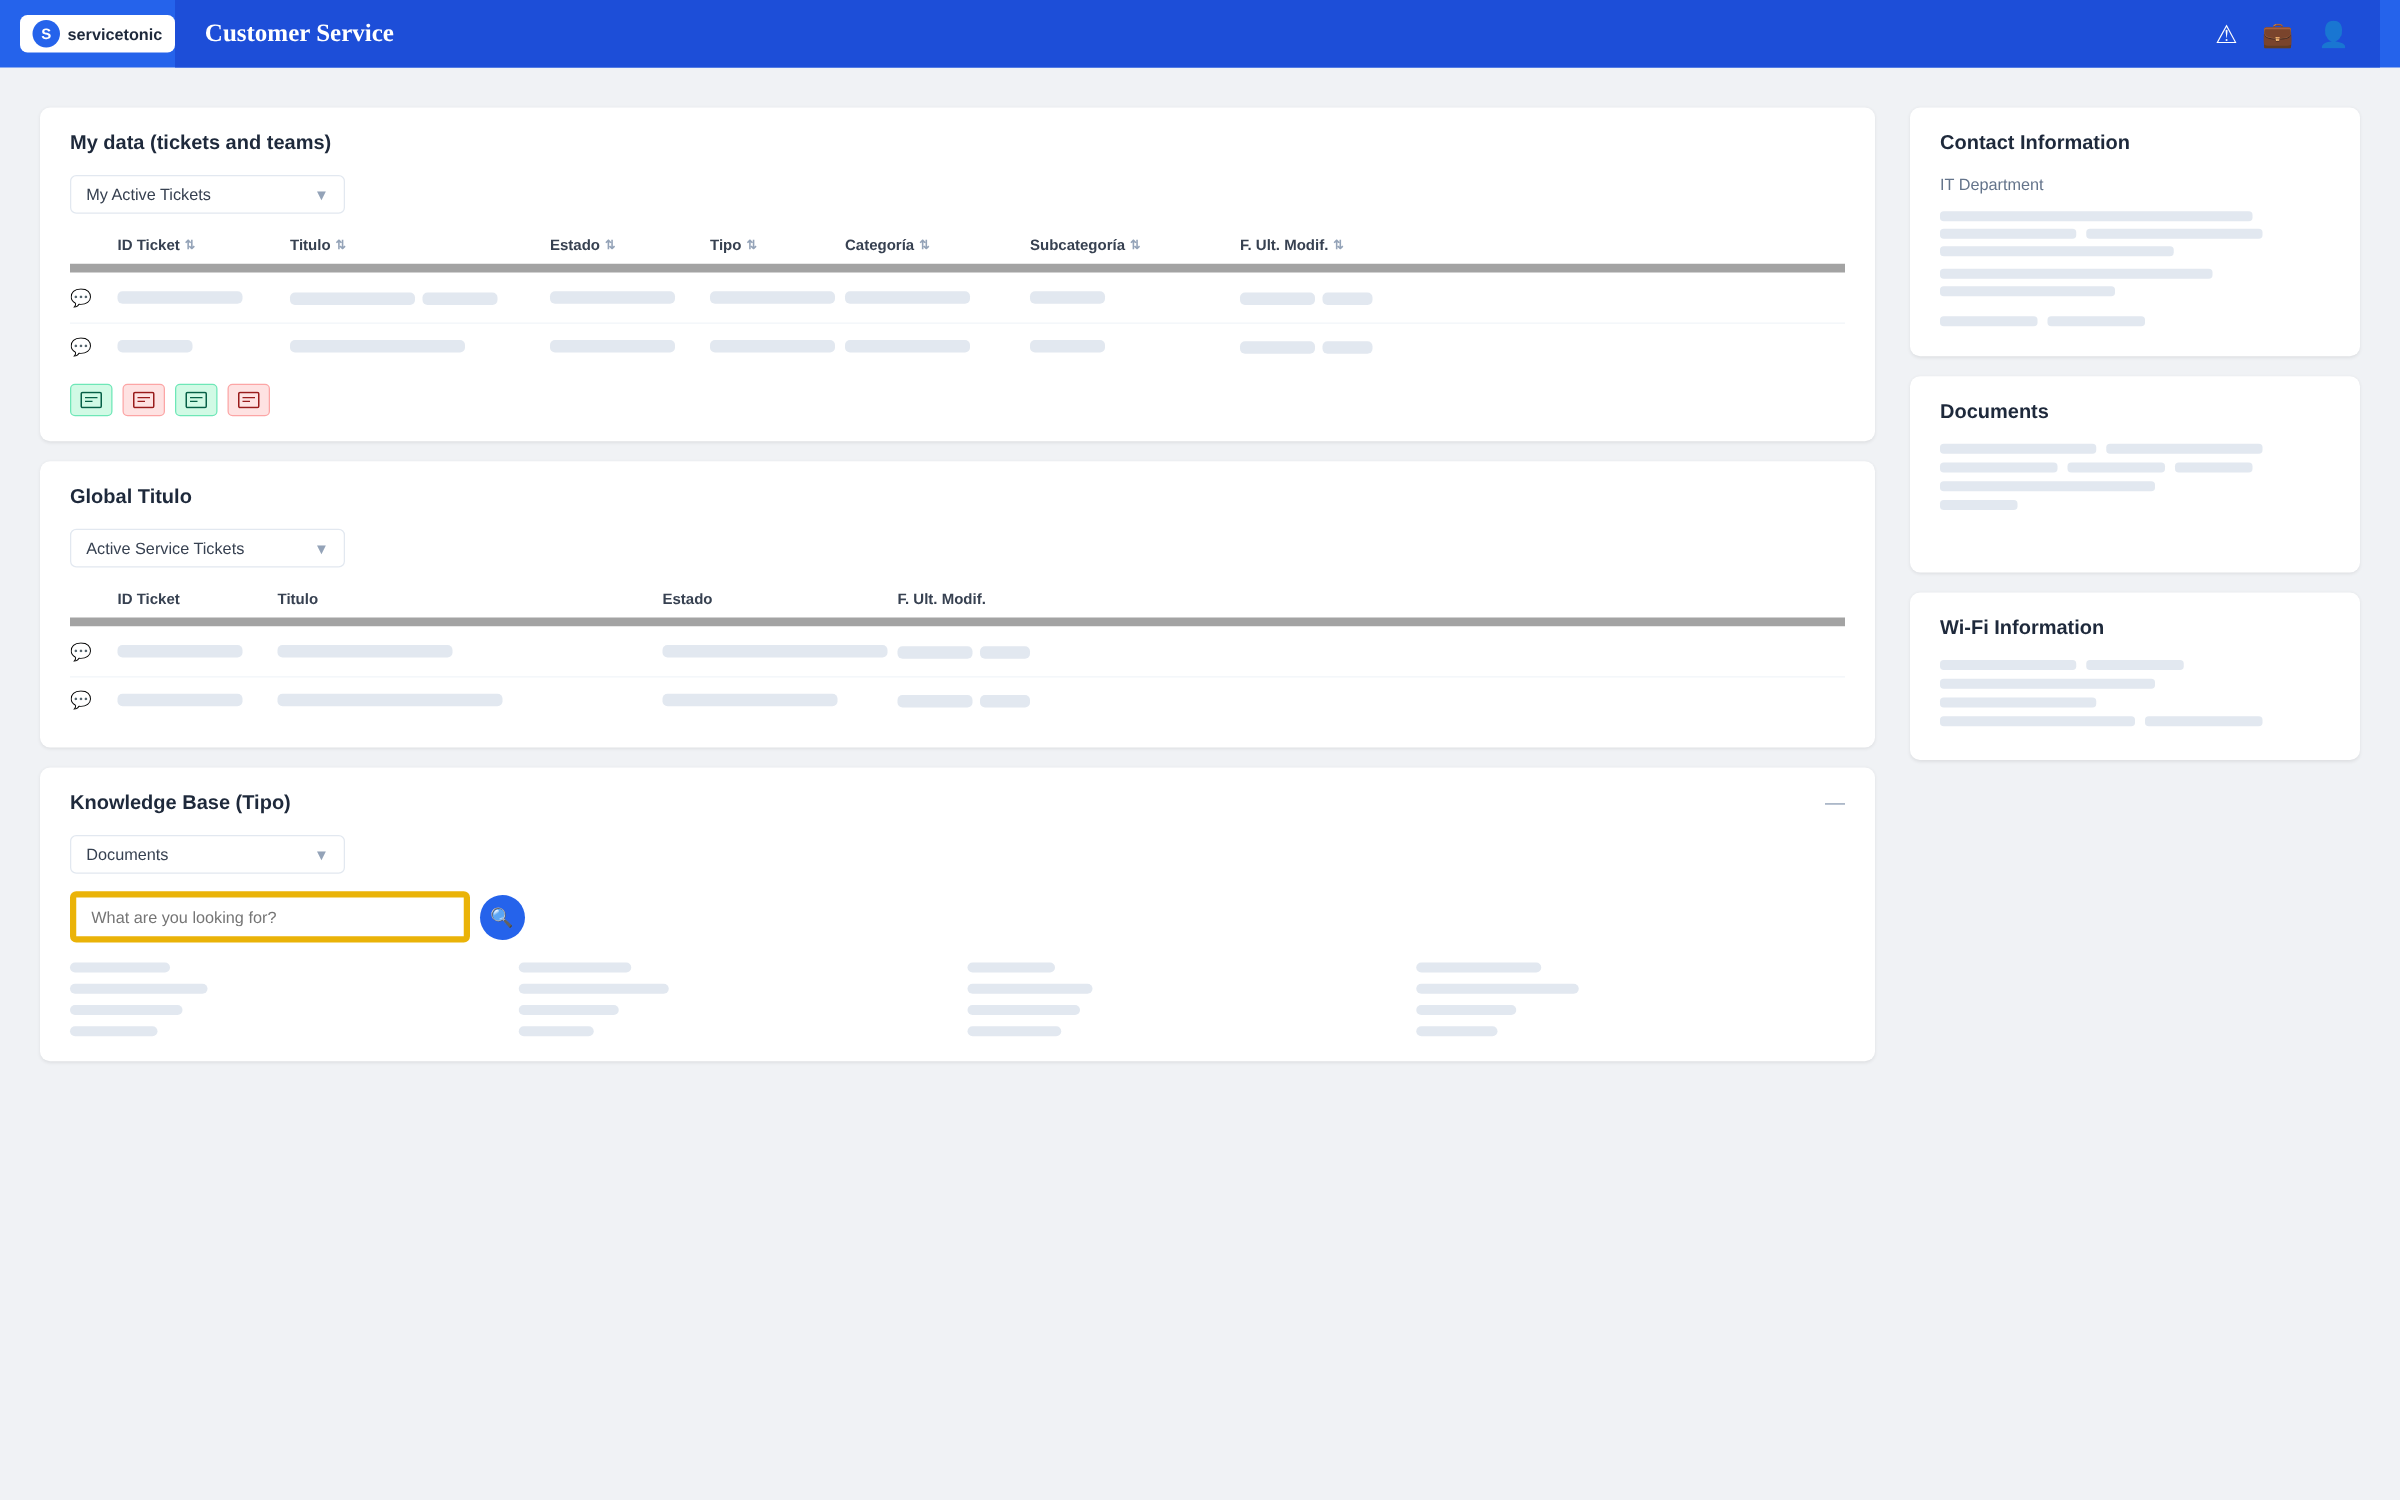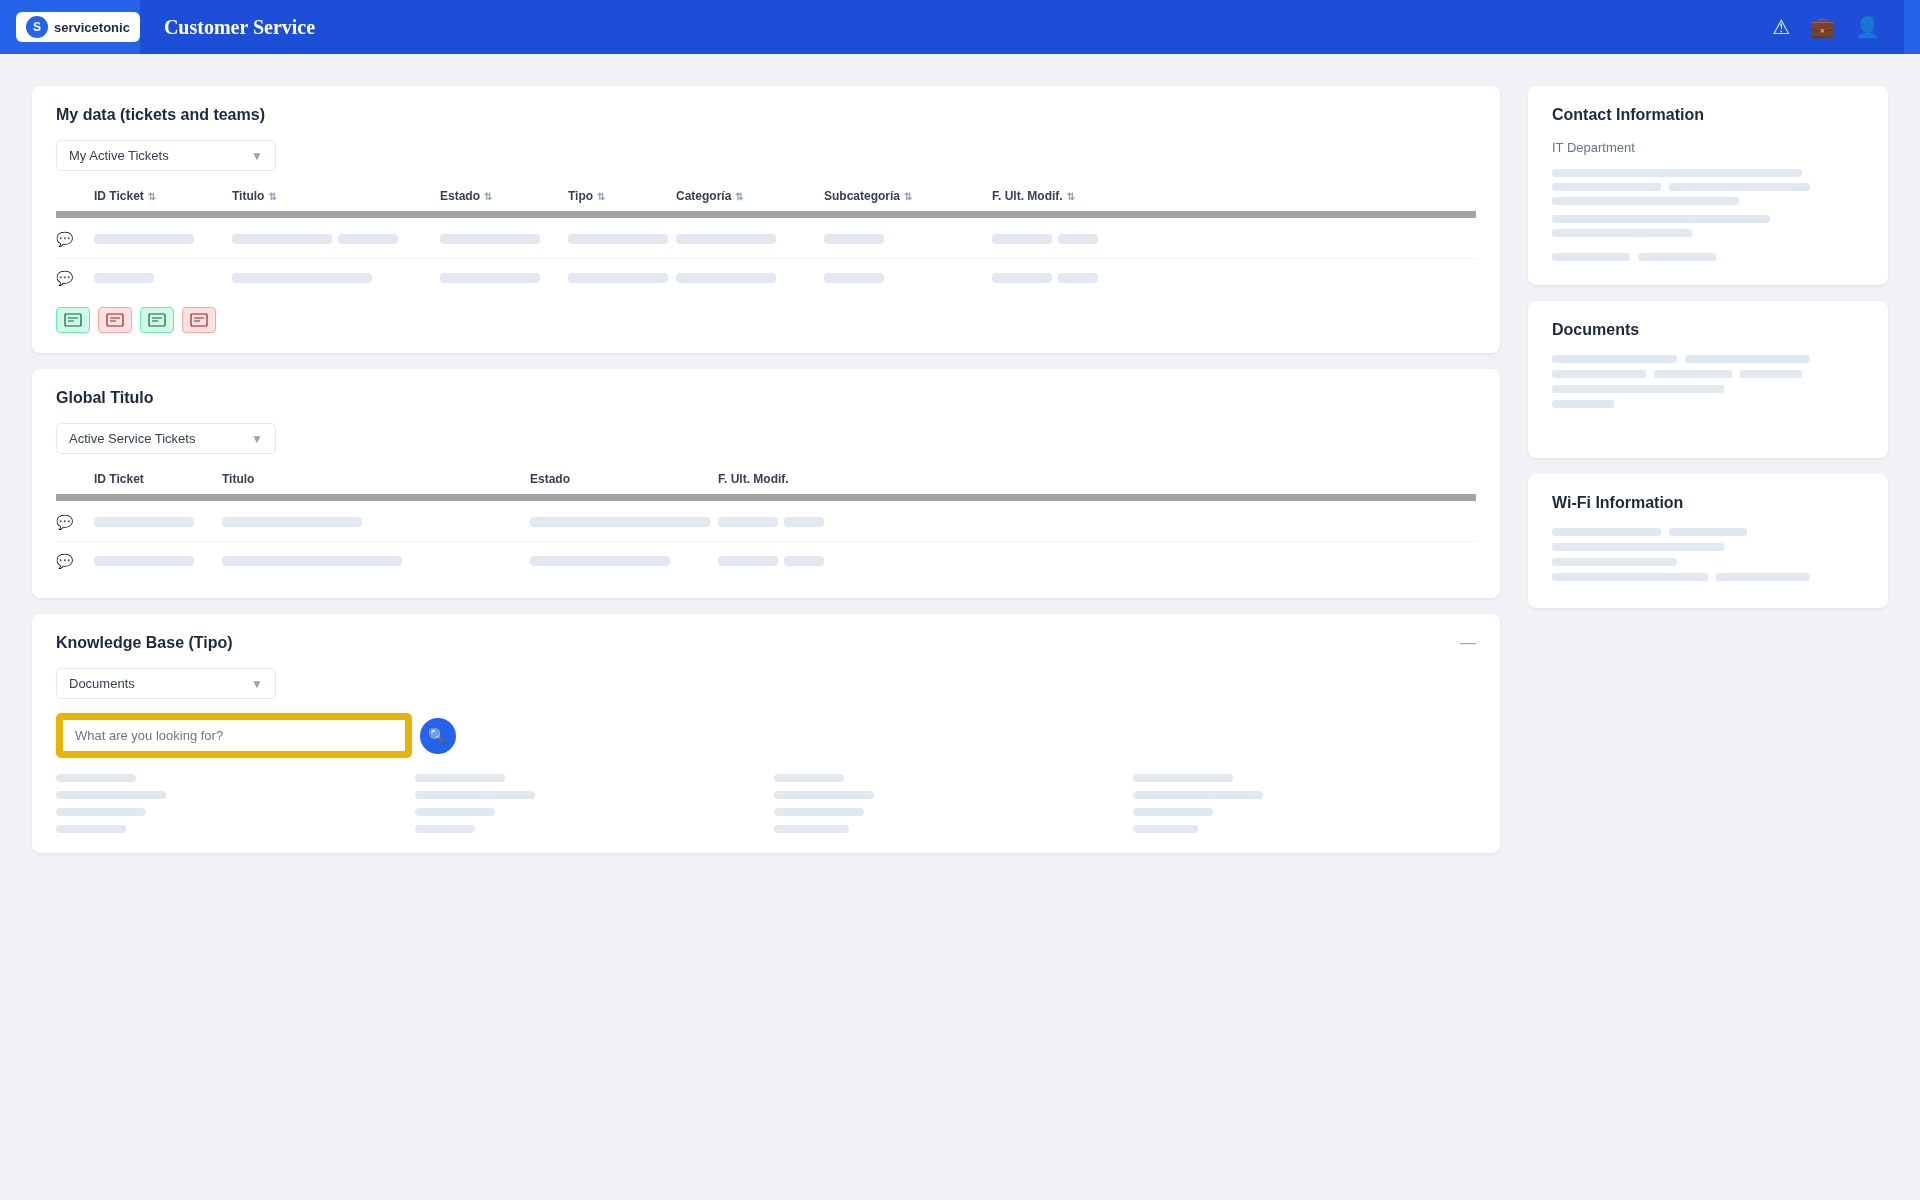--- a/index.html
+++ b/index.html
@@ -187,26 +187,26 @@
       height: 8px;
       background: #e2e8f0;
       border-radius: 3px;
       margin-bottom: 6px;
     }
     .skel-line-md { width: 80%; }
 
     
     .search-row { display: flex; align-items: center; gap: 8px; margin-top: 12px; }
     .search-input {
-      border: 7px solid #eab308;
+      border: 5px solid #eab308;
       border-radius: 5px;
       padding: 8px 12px;
       font-size: 13px;
       color: #94a3b8;
-      width: 356px;
+      width: 320px;
       outline: none;
     }
     .search-btn {
       width: 36px; height: 36px;
       background: #2563eb;
       border-radius: 50%;
       display: flex;
       align-items: center;
       justify-content: center;
       color: white;

